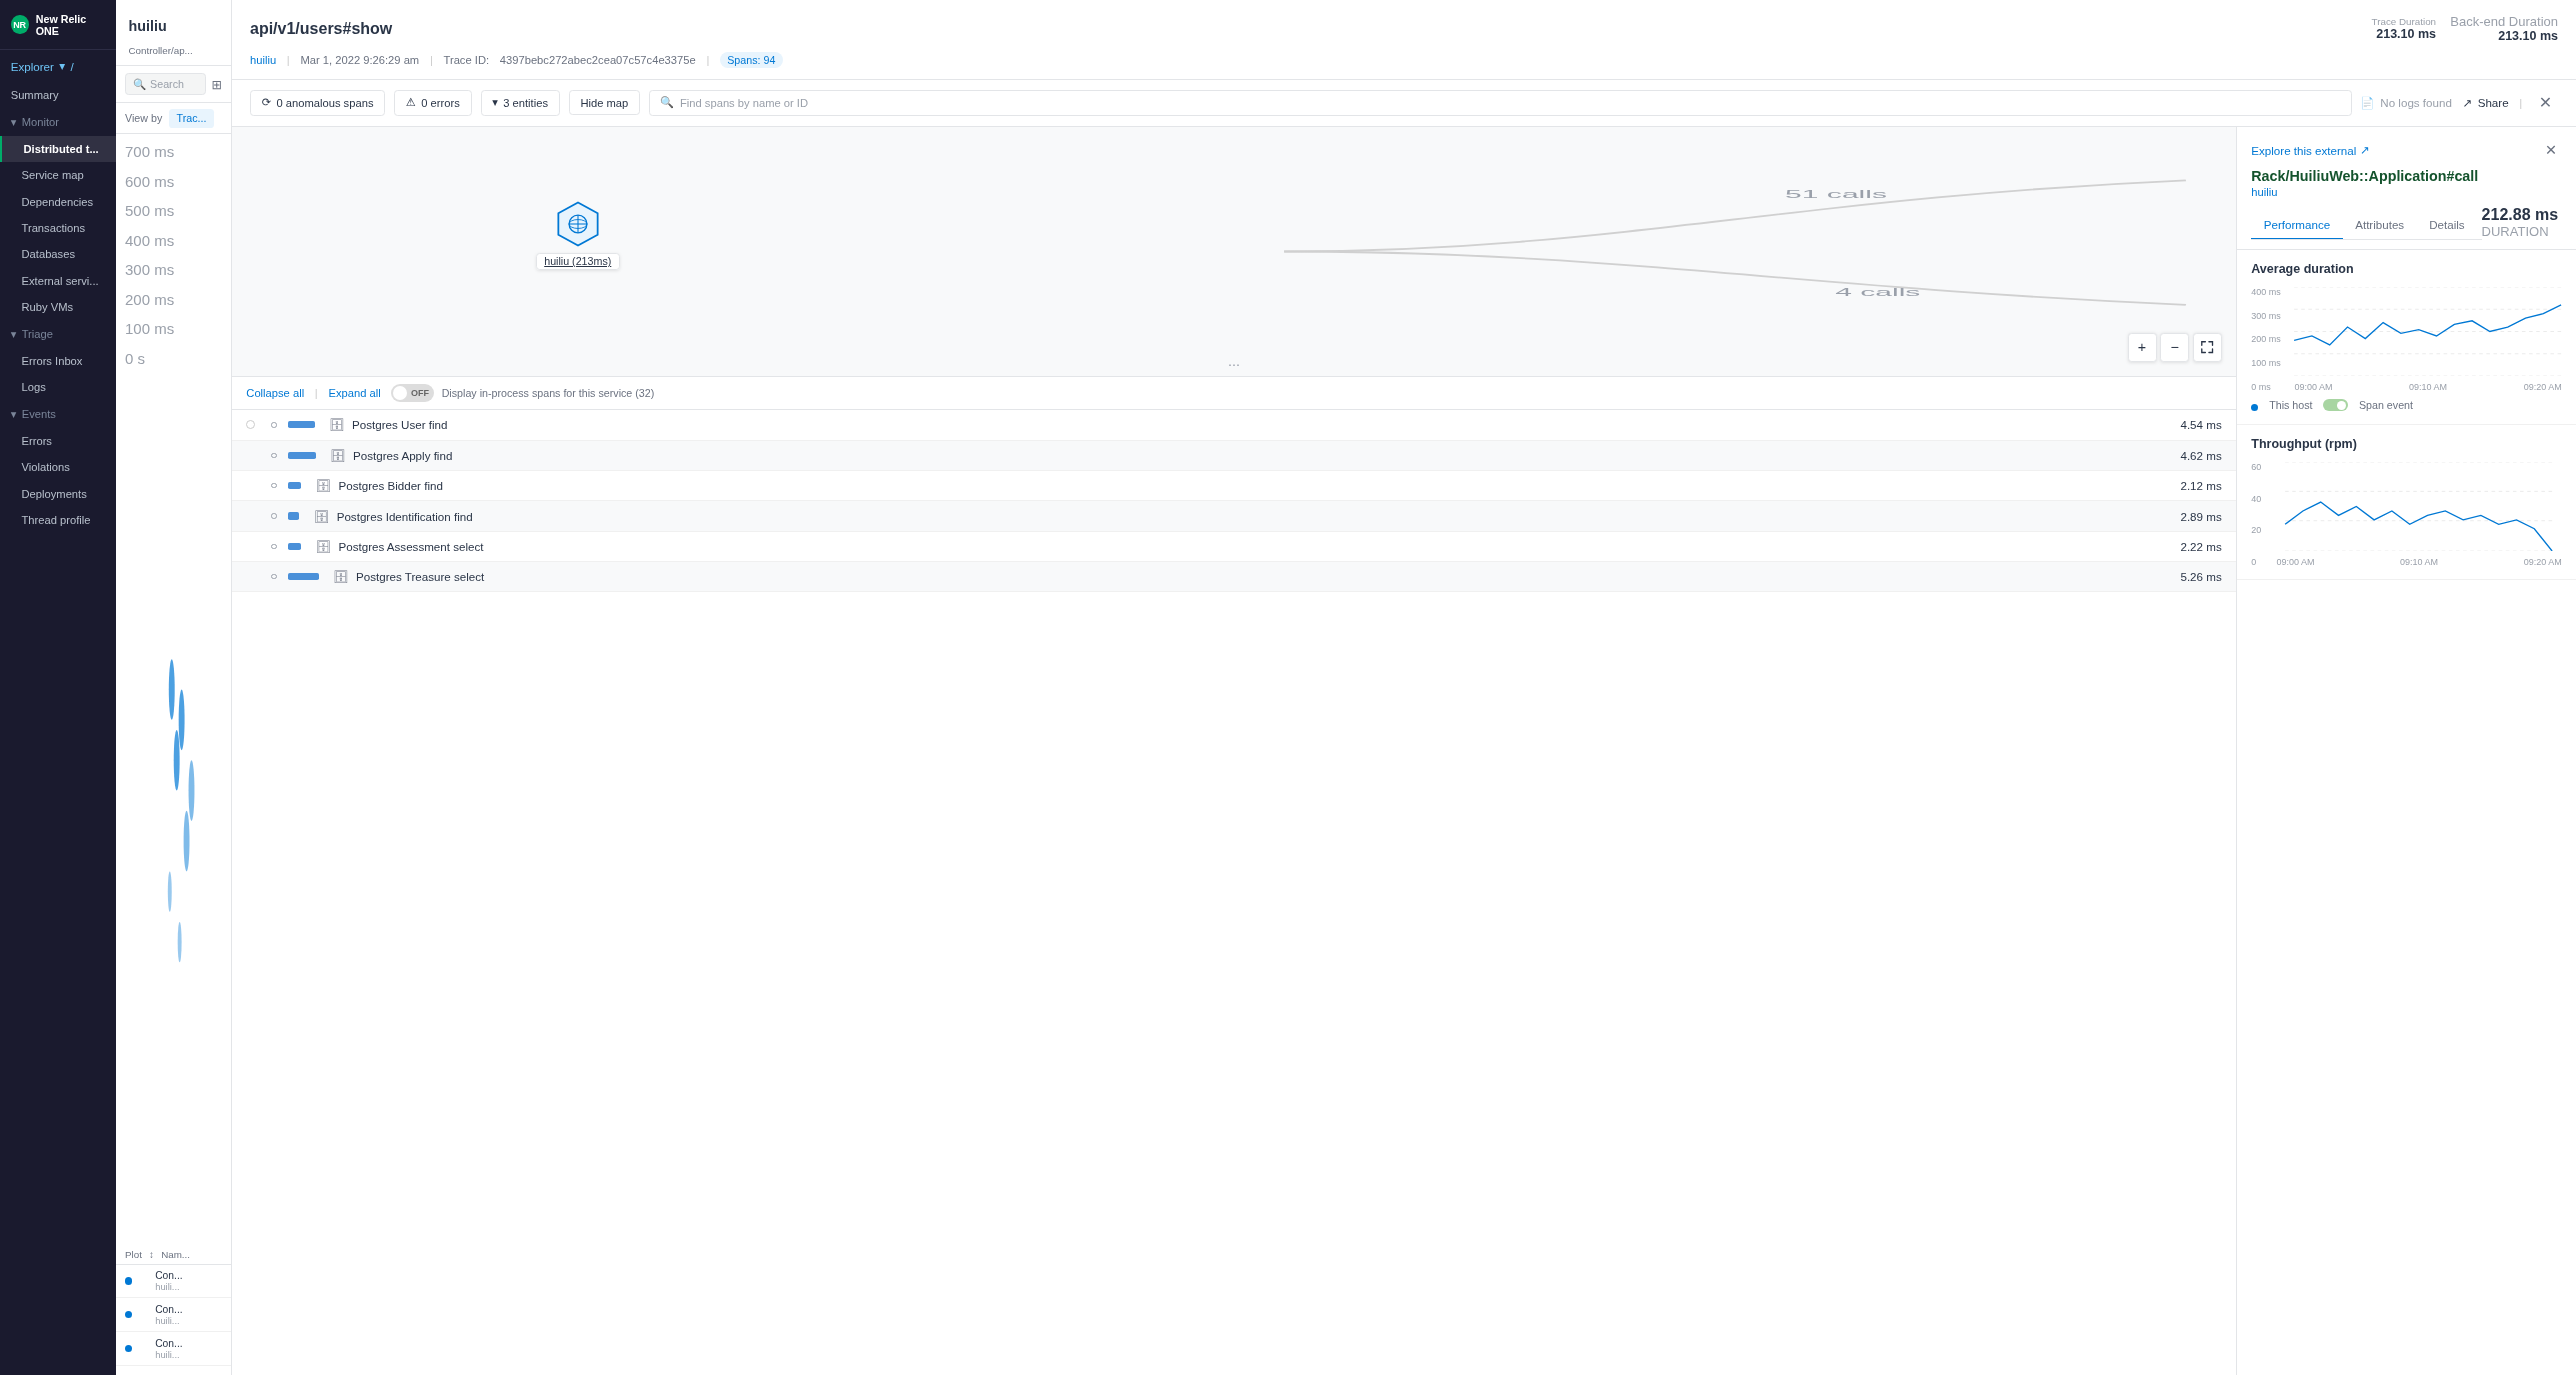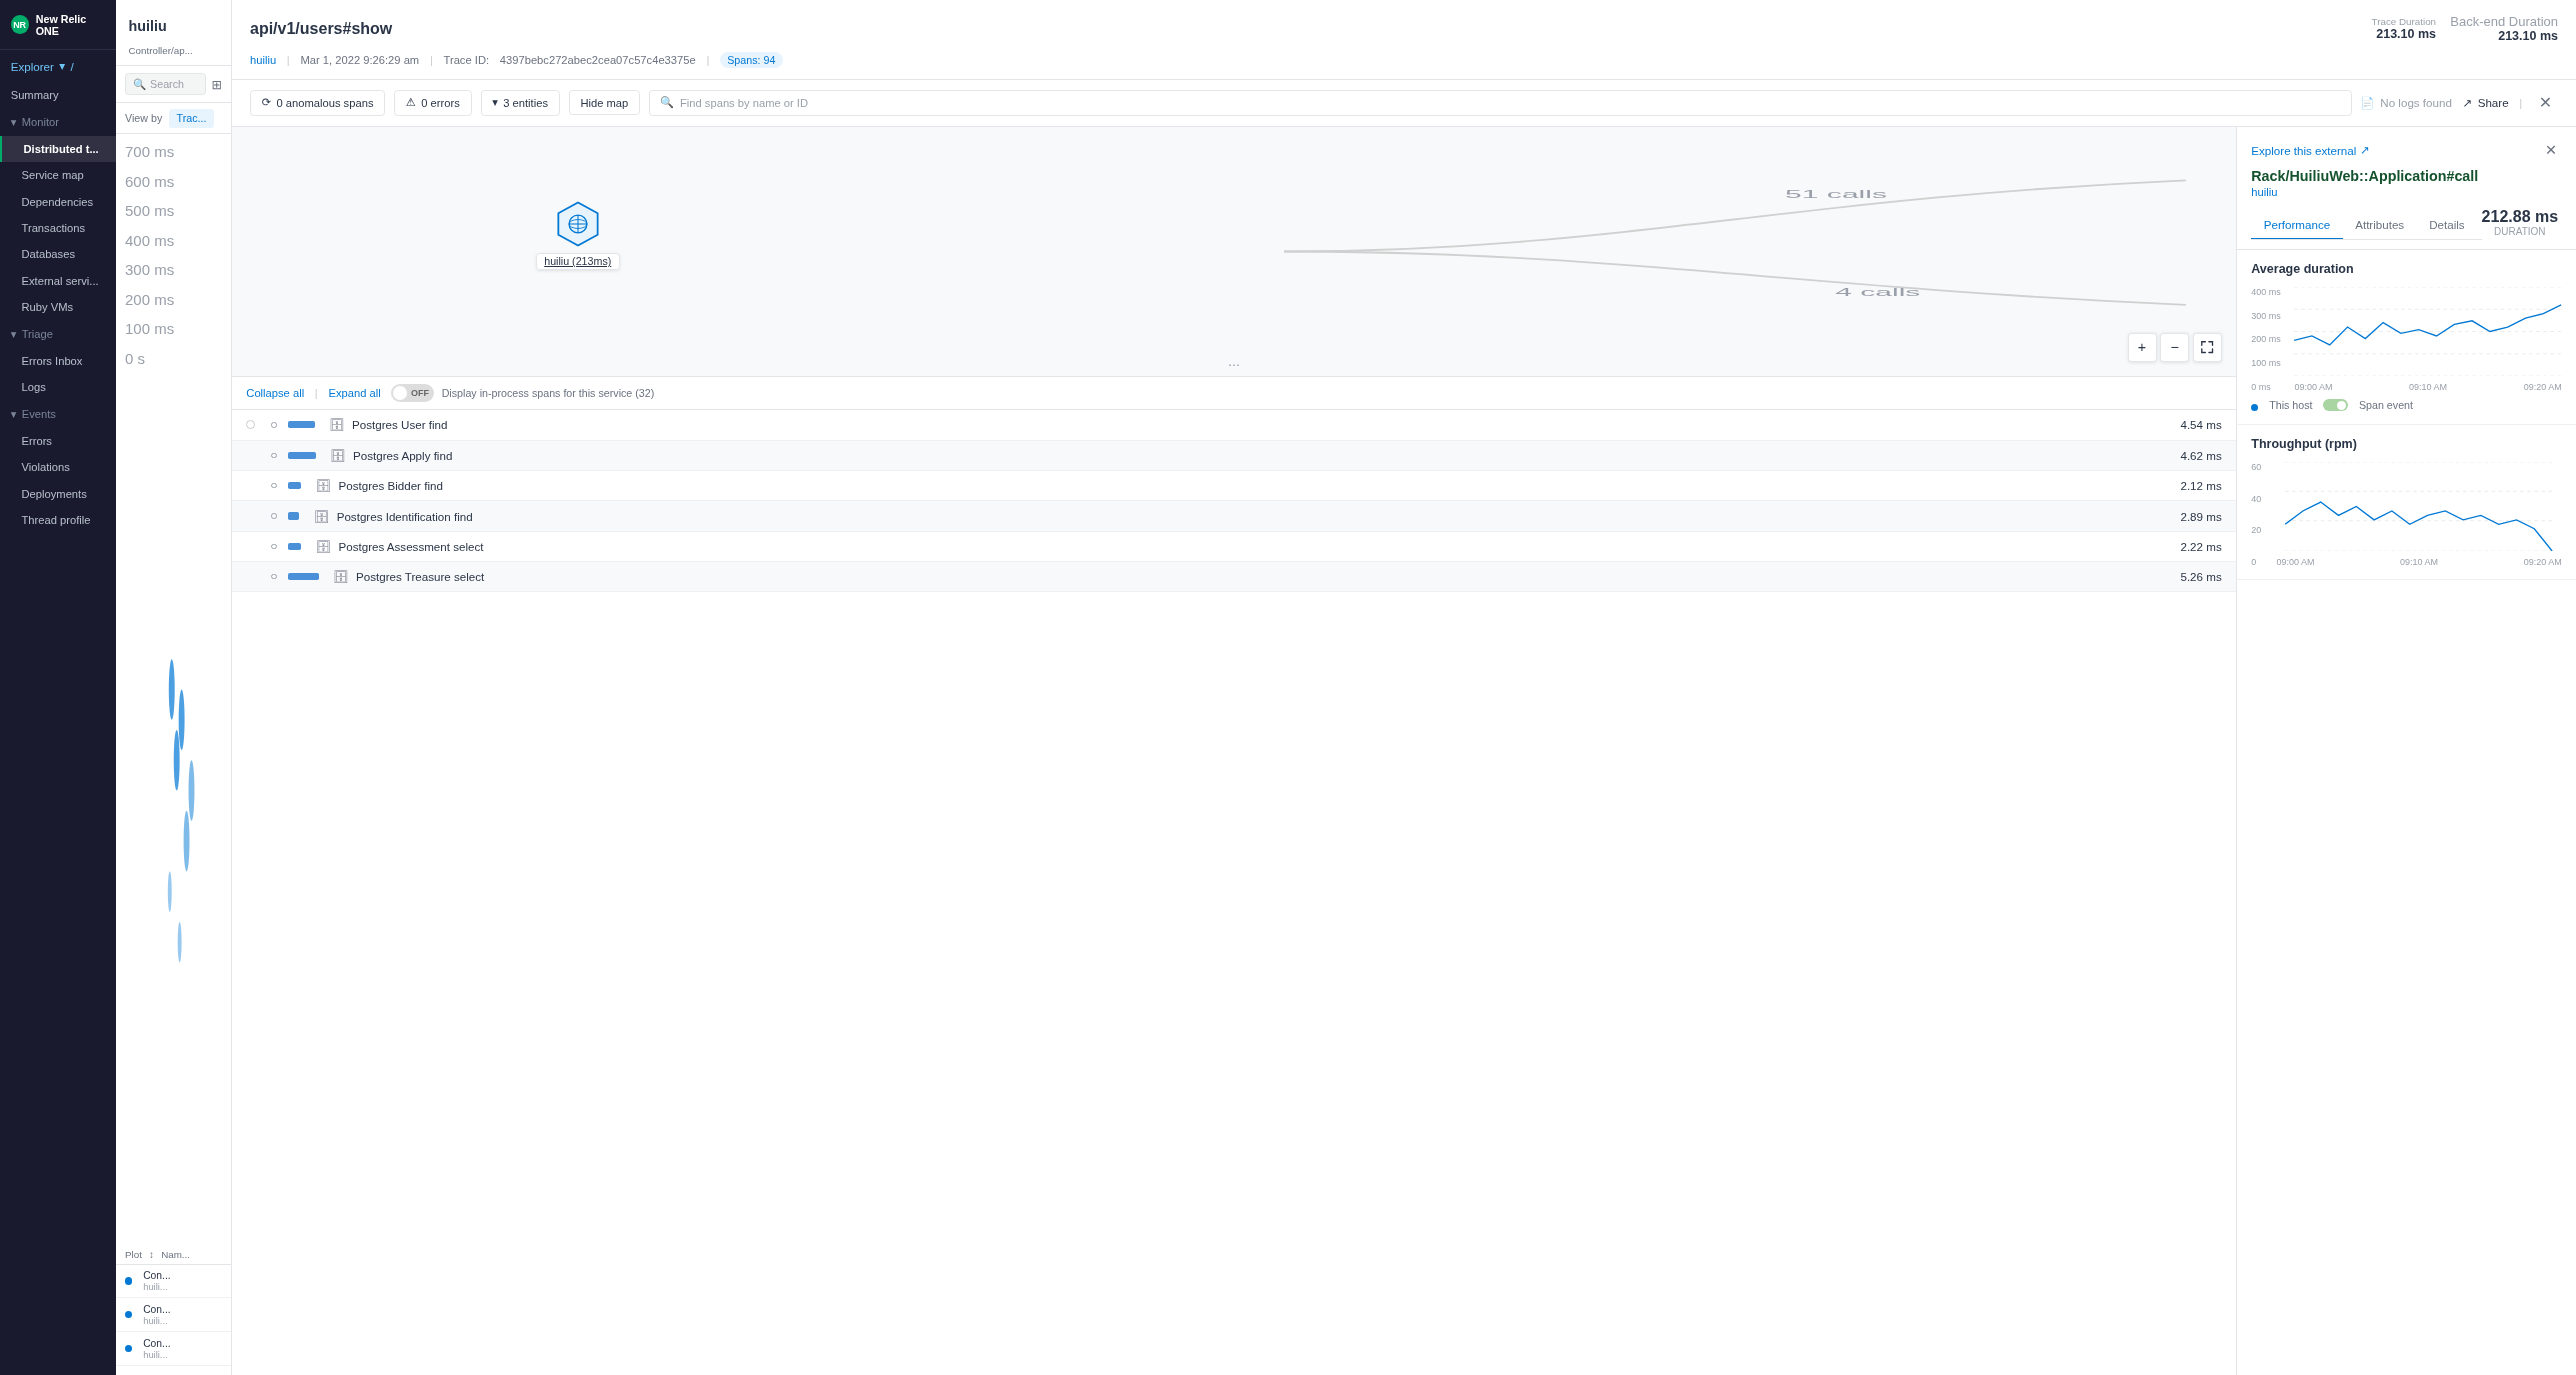--- a/index.html
+++ b/index.html
@@ -22,21 +22,21 @@
     .secondary-title { padding: 9px 12.5px; font-size: 14.3px; font-weight: 600; color: #2a3547; }
     .secondary-subtitle { padding: 1.8px 12.5px 9px; font-size: 9.8px; color: #6b7280; border-bottom: 0.9px solid #e3e5e8; }
     .secondary-toolbar { padding: 7.2px 9px; display: flex; gap: 5.4px; align-items: center; border-bottom: 0.9px solid #e3e5e8; }
     .search-box { flex: 1; display: flex; align-items: center; gap: 3.6px; background: #f4f5f5; border: 0.9px solid #e3e5e8; border-radius: 3.6px; padding: 3.6px 7.2px; font-size: 10.7px; color: #9aa0aa; }
     .view-by-row { padding: 5.4px 9px; display: flex; align-items: center; gap: 7.2px; font-size: 10.7px; color: #6b7280; border-bottom: 0.9px solid #e3e5e8; }
     .view-by-tab { padding: 3.6px 7.2px; border-radius: 3.6px; cursor: pointer; font-size: 10.7px; }
     .view-by-tab.active { background: #e8f4fd; color: #0078d4; }
     .chart-area { flex: 1; padding: 9px; overflow: hidden; position: relative; }
     .chart-labels { display: flex; flex-direction: column; gap: 12.5px; font-size: 15px; color: #9aa0aa; }
     .trace-list { overflow-y: auto; }
-    .trace-item { padding: 5.4px 9px; border-bottom: 0.9px solid #f0f0f0; cursor: pointer; display: flex; align-items: center; gap: 11px; }
+    .trace-item { padding: 5.4px 9px; border-bottom: 0.9px solid #f0f0f0; cursor: pointer; display: flex; align-items: center; gap: 23px; }
     .trace-dot { width: 7.2px; height: 7.2px; border-radius: 50%; background: #0078d4; flex-shrink: 0; }
     .trace-info { font-size: 10.3px; }
     .trace-label { color: #2a3547; font-weight: 500; }
     .trace-sub { color: #9aa0aa; font-size: 9.4px; }
     .plot-header { display: flex; align-items: center; gap: 7.2px; padding: 3.6px 9px; font-size: 9.8px; color: #6b7280; border-bottom: 0.9px solid #e3e5e8; }
 
     
     .main-content { flex: 1; display: flex; flex-direction: column; overflow: hidden; position: relative; }
 
     
@@ -81,21 +81,21 @@
     
     .right-panel { width: 340px; background: #fff; border-left: 0.9px solid #e3e5e8; display: flex; flex-direction: column; flex-shrink: 0; overflow-y: auto; }
     .rp-header { padding: 12.5px 14.3px 9px; border-bottom: 0.9px solid #e3e5e8; }
     .rp-explore-link { color: #0078d4; font-size: 11.6px; cursor: pointer; display: flex; align-items: center; gap: 3.6px; }
     .rp-service-name { font-size: 14.3px; font-weight: 600; color: #14532d; margin-top: 7.2px; }
     .rp-sub-link { color: #0078d4; font-size: 11.2px; cursor: pointer; margin-top: 1.8px; }
     .rp-tabs { display: flex; align-items: center; gap: 0; padding: 0 14.3px; border-bottom: 0.9px solid #e3e5e8; margin-top: 5.4px; }
     .rp-tab { padding: 7.2px 12.5px; font-size: 11.6px; color: #6b7280; cursor: pointer; border-bottom: 1.8px solid transparent; }
     .rp-tab.active { color: #0078d4; border-bottom-color: #0078d4; }
     .rp-duration-badge { margin-left: auto; font-size: 16px; font-weight: 700; color: #2a3547; }
-    .rp-duration-label { font-size: 10px; color: #9aa0aa; text-align: center; }
+    .rp-duration-label { font-size: 13px; color: #9aa0aa; text-align: left; }
     .rp-section { padding: 12.5px 14.3px; border-bottom: 0.9px solid #f0f0f0; }
     .rp-section-title { font-size: 12.5px; font-weight: 600; color: #2a3547; margin-bottom: 10.7px; }
     .rp-x-labels { display: flex; justify-content: space-between; font-size: 9px; color: #9aa0aa; margin-top: 3.6px; }
     .legend-row { display: flex; align-items: flex-end; gap: 10.7px; margin-top: 7.2px; }
     .legend-dot { width: 7.2px; height: 7.2px; border-radius: 50%; }
     .legend-text { font-size: 10.7px; color: #6b7280; }
     .rp-close-btn { width: 21.5px; height: 21.5px; display: flex; align-items: center; justify-content: center; cursor: pointer; color: #6b7280; font-size: 14.3px; }
     .no-logs { display: flex; align-items: center; gap: 5.4px; color: #9aa0aa; font-size: 11.6px; padding: 7.2px 0; }
 
     

